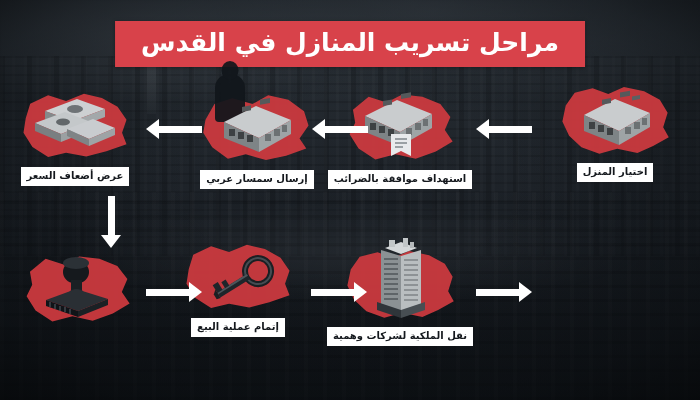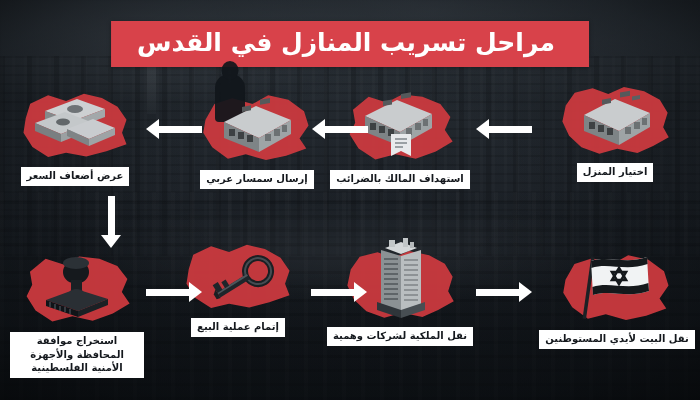--- a/index.html
+++ b/index.html
@@ -93,21 +93,21 @@
   .title-bar {
     position: absolute;
     left: 50%;
     transform: translateX(-50%);
     top: 21px;
     background: #d8424a;
     color: #ffffff;
     font-size: 25px;
     font-weight: bold;
     line-height: 1;
-    padding: 9px 34px 12px 26px;
+    padding: 9px 26px 12px 26px;
     white-space: nowrap;
     letter-spacing: 0px;
     box-shadow: 0 1px 4px rgba(0,0,0,.35);
   }
 
   
   .step {
     position: absolute;
     width: 150px;
     display: flex;
@@ -270,21 +270,21 @@
             <rect x="68" y="29" width="5" height="7" fill="#6c7173"></rect>
 
             <polygon points="36,44 56,44 56,66 46,61 36,66" fill="#e8eaec"></polygon>
             <rect x="40" y="48" width="12" height="2" fill="#9aa0a4"></rect>
             <rect x="40" y="52" width="12" height="2" fill="#9aa0a4"></rect>
             <rect x="40" y="56" width="8" height="2" fill="#9aa0a4"></rect>
           </g>
         </svg>
       </div>
     </div>
-    <div class="label">استهداف المالك بالضرائب</div>
+    <div class="label">استهداف موافقة بالضرائب</div>
   </div>
 
   <div class="arrow h left" style="right:332px; top:119px; width:56px; height:21px;">
     <div class="head"></div>
     <div class="shaft" style="width:45px;"></div>
   </div>
 
   <div class="step" style="right:368px; top:88px;">
     <div class="splat-wrap">
       <div class="silhouette" style="left:33px; top:-14px;"></div>
@@ -368,21 +368,20 @@
               <line x1="14" y1="47" x2="14" y2="52"></line>
               <line x1="19" y1="49" x2="19" y2="54"></line>
               <line x1="24" y1="51" x2="24" y2="56"></line>
               <line x1="29" y1="52" x2="29" y2="57"></line>
               <line x1="34" y1="54" x2="34" y2="59"></line>
             </g>
           </g>
         </svg>
       </div>
     </div>
-    <div class="label two-line">استخراج موافقة المحافظة والأجهزة الأمنية الفلسطينية</div>
   </div>
 
   <div class="arrow h right" style="right:498px; top:282px; width:56px; height:21px;">
     <div class="shaft" style="width:45px;"></div>
     <div class="head"></div>
   </div>
 
   <div class="step" style="right:387px; top:236px;">
     <div class="splat-wrap">
       <div class="splat s4"></div>
@@ -458,37 +457,14 @@
       </div>
     </div>
     <div class="label">نقل الملكية لشركات وهمية</div>
   </div>
 
   <div class="arrow h right" style="right:168px; top:282px; width:56px; height:21px;">
     <div class="shaft" style="width:45px;"></div>
     <div class="head"></div>
   </div>
 
-  <div class="step" style="right:8px; top:248px;">
-    <div class="splat-wrap">
-      <div class="splat s3"></div>
-      <div class="icon-art">
-        <svg width="96" height="76" viewBox="0 0 96 76">
-          <g>
-
-            <rect x="18" y="10" width="3.5" height="62" fill="#1c2125" transform="rotate(8 20 40)"></rect>
-
-            <path d="M22,14 C40,8 56,18 78,10 L80,44 C58,52 42,42 24,48 Z" fill="#f1f3f4"></path>
-            <path d="M22,14 C40,8 56,18 78,10 L78.6,17 C56,25 40,15 22.3,21 Z" fill="#15191c"></path>
-            <path d="M23.4,40 C41,34 57,44 79.4,36 L80,44 C58,52 42,42 24,48 Z" fill="#15191c"></path>
-
-            <g fill="none" stroke="#15191c" stroke-width="2.6">
-              <polygon points="50,21 57,33 43,33"></polygon>
-              <polygon points="50,37 43,25 57,25"></polygon>
-            </g>
-          </g>
-        </svg>
-      </div>
-    </div>
-    <div class="label">نقل البيت لأيدي المستوطنين</div>
-  </div>
 
 </div>
 
 </body></html>

